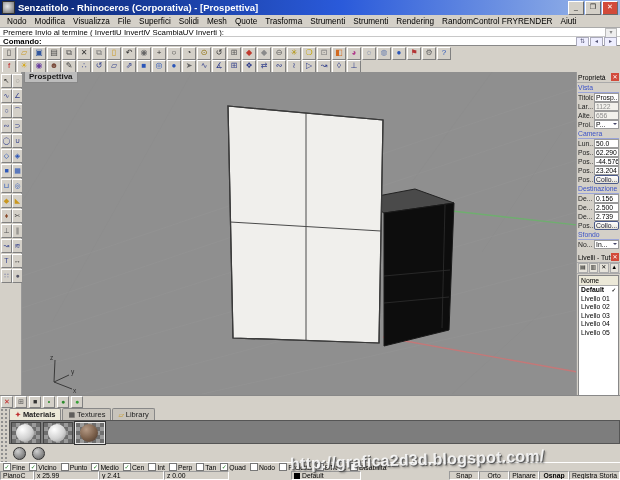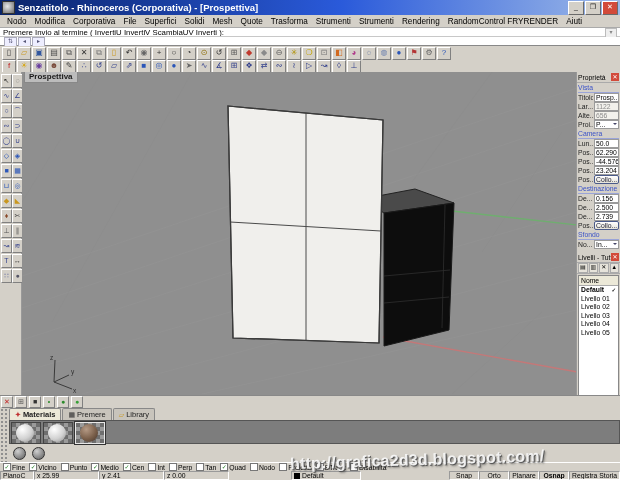--- a/index.html
+++ b/index.html
@@ -120,39 +120,40 @@
   <span class="winbtns">
       <span class="winbtn">_</span>
       <span class="winbtn">❐</span>
       <span class="winbtn close">✕</span>
     </span>
 </div>
 
 <div class="abs menubar">
     <span class="menuitem">Nodo</span>
     <span class="menuitem">Modifica</span>
-    <span class="menuitem">Corporativa</span>
+    <span class="menuitem">Visualizza</span>
     <span class="menuitem">File</span>
     <span class="menuitem">Superfici</span>
     <span class="menuitem">Solidi</span>
     <span class="menuitem">Mesh</span>
     <span class="menuitem">Quote</span>
     <span class="menuitem">Trasforma</span>
     <span class="menuitem">Strumenti</span>
     <span class="menuitem">Strumenti</span>
     <span class="menuitem">Rendering</span>
     <span class="menuitem">RandomControl FRYRENDER</span>
     <span class="menuitem">Aiuti</span>
   </div>
 
 <div class="abs cmdhist">
   <span class="txt">Premere Invio al termine ( InvertiU  InvertiV  ScambiaUV  Inverti ):</span>
   <span class="histicon">▾</span>
 </div>
 <div class="abs cmdline">
+  <span class="txt">Comando:</span>
   <span style="display:flex">
       <span class="cmdctl">⇅</span>
       <span class="cmdctl">◂</span>
       <span class="cmdctl">▸</span>
     </span>
 </div>
 
 <div class="abs toolbar toolbar1">
     <span class="tbtn" style="color: rgb(68, 68, 68);">▯</span>
     <span class="tbtn" style="color: rgb(201, 151, 31);">▱</span>
@@ -437,21 +438,21 @@
     </div>
   <div class="grip"></div>
   <div class="mattabs">
 
   <span class="mtab active">
       <span class="ticon" style="color: rgb(192, 48, 48);">✦</span>
       <span>Materials</span>
     </span>
       <span class="mtab">
       <span class="ticon" style="color: rgb(51, 51, 51);">▦</span>
-      <span>Premere</span>
+      <span>Textures</span>
     </span>
       <span class="mtab">
       <span class="ticon" style="color: rgb(201, 151, 31);">▱</span>
       <span>Library</span>
     </span>
     </div>
   <div class="matstrip">
       <span class="thumb m-white"></span>
       <span class="thumb m-white"></span>
       <span class="thumb selected m-brown"></span>

